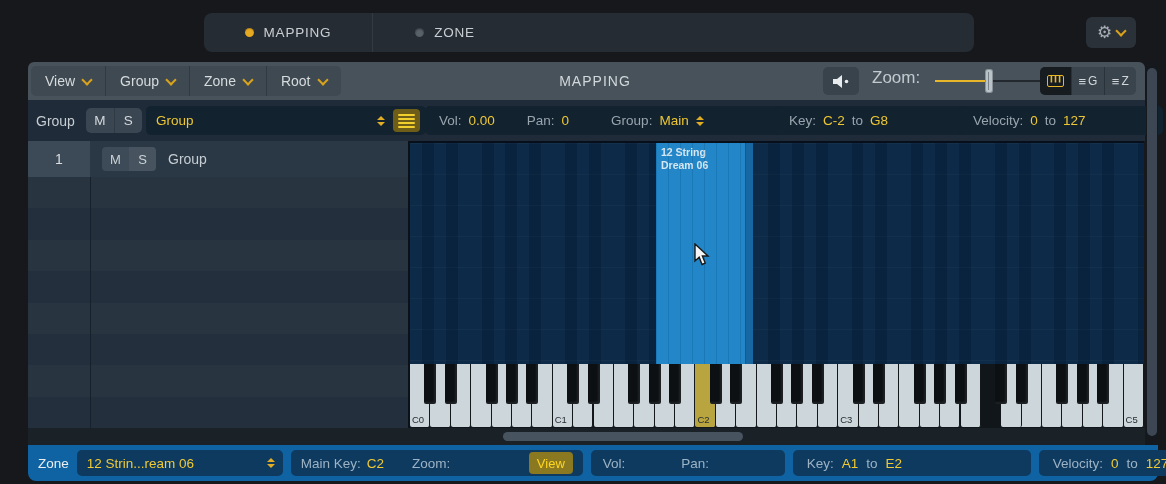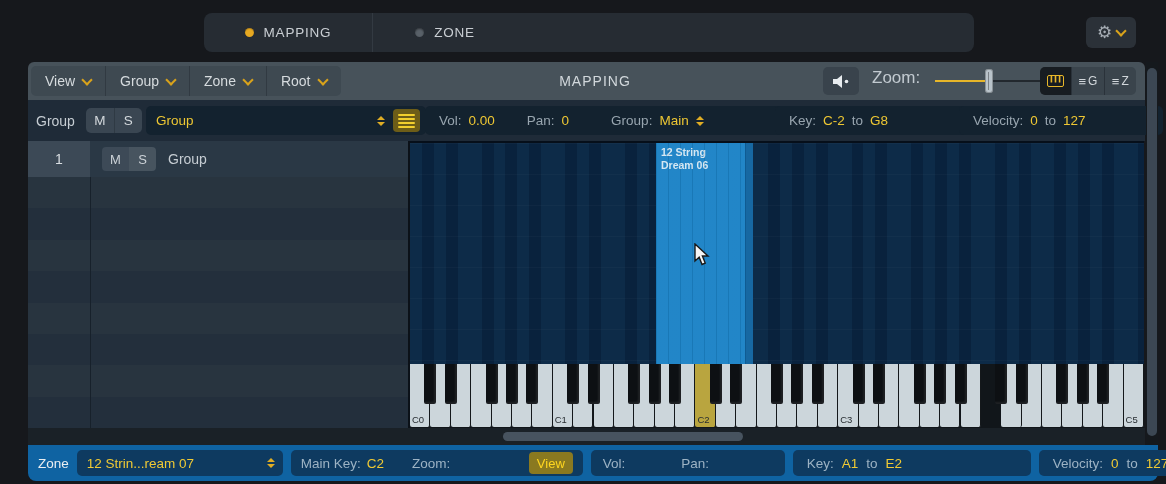--- a/index.html
+++ b/index.html
@@ -435,21 +435,21 @@
   <div class="hscroll">
     <div class="hthumb"></div>
   </div>
   <div class="vscroll">
     <div class="vthumb"></div>
   </div>
 
   <div class="zonebar">
     <span class="seclbl">Zone</span>
     <div class="zb-box" style="width:188px;padding:0 8px 0 10px;justify-content:space-between;">
-      <span class="zb-val">12 Strin...ream 07</span>
+      <span class="zb-val">12 Strin...ream 06</span>
       <span class="dchev">
           <i class="u"></i>
           <i class="d"></i>
         </span>
     </div>
     <div class="zb-box" style="width:272px;padding:0 10px;gap:6px;">
       <span class="zb-lbl">Main Key:</span>
       <span class="zb-val">C2</span>
       <span style="width:16px"></span>
       <span class="zb-lbl">Zoom:</span>

